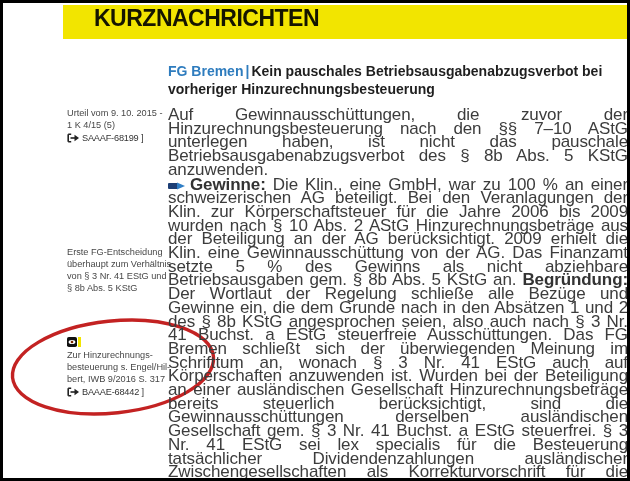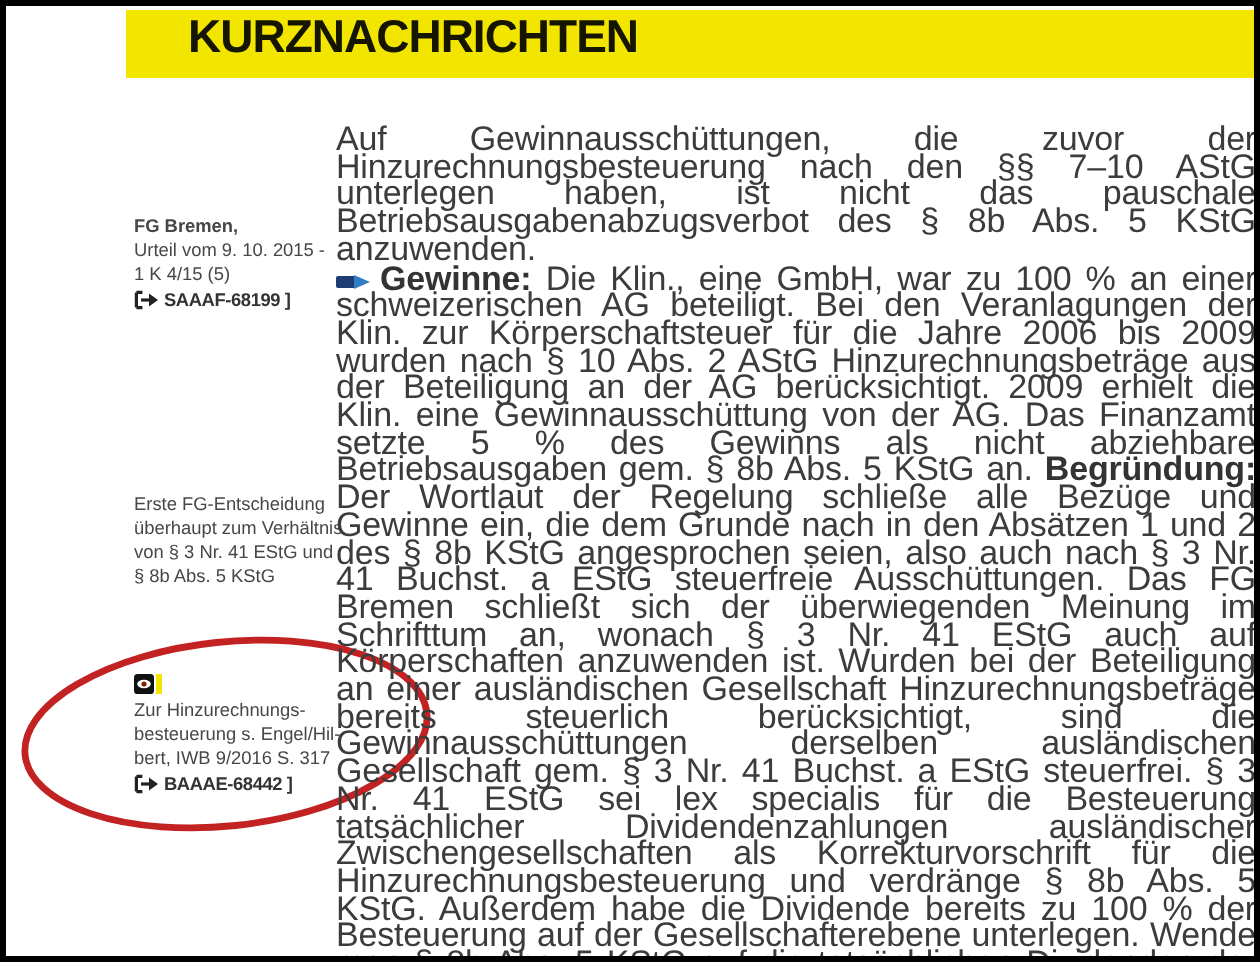--- a/index.html
+++ b/index.html
@@ -24,21 +24,21 @@
   
   .sidebar{position:absolute; left:62px; top:36px; width:104px;}
   .sb-block{position:absolute; left:2px; width:102px; color:var(--sbtext);
     font-size:9.2px; line-height:12px;}
   .sb1{top:68px;}
   .sb2{top:207px;}
   .sb3{top:298px;}
   .sb-bold{font-weight:700;}
   .sb-pre{white-space:pre;}
   .doclink{margin-top:1px; display:flex; align-items:center; gap:2px; cursor:pointer;}
-  .doclink .doc-id{font-weight:700; color:#333; letter-spacing:-0.2px;}
+  .doclink .doc-id{font-weight:400; color:#333; letter-spacing:-0.2px;}
   .eye-wrap{display:inline-flex; align-items:center; gap:1px; margin-right:3px; vertical-align:-1px;}
   .ybar{display:inline-block; width:3px; height:10px; background:var(--yellow);}
   
   .red-ellipse{position:absolute; left:2px; top:310px; pointer-events:none;}
   
   .article{position:absolute; left:165px; top:60px; width:460px; color:var(--text);}
   .title{margin:0 0 10px 0; font-size:14px; line-height:17.5px; font-weight:700; color:var(--dark);}
   .title .blue{color:var(--blue);}
   .title .sep{padding:0 2px;}
   .bodytext{margin:0; font-size:17px; line-height:13.7px; text-align:justify; letter-spacing:-0.1px;}
@@ -54,21 +54,20 @@
 
 <div class="page">
 
   <div class="header-bar">
     <span class="section-title">KURZNACHRICHTEN</span>
   </div>
 
   <aside class="sidebar">
 
     <div class="sb-block sb1">
-      <div class="sb-bold">FG Bremen,</div>
       <div class="sb-pre">Urteil vom 9. 10. 2015 -
 1 K 4/15 (5)</div>
       <div class="doclink">
         <svg class="doclink-icon" width="13" height="10" viewBox="0 0 13 10">
           <path d="M1.2 1.2 h3 M1.2 1.2 v7.6 M1.2 8.8 h3" stroke="#222" stroke-width="1.6" fill="none"></path>
           <path d="M3.5 5 h4.5" stroke="#222" stroke-width="1.6" fill="none"></path>
           <path d="M7.5 1.8 L12 5 L7.5 8.2 z" fill="#222"></path>
         </svg>
         <span class="doc-id">SAAAF-68199 ]</span>
       </div>
@@ -102,20 +101,23 @@
       </div>
     </div>
 
   </aside>
 
   <svg class="red-ellipse" width="216" height="112" viewBox="0 0 216 112">
     <ellipse cx="108" cy="54" rx="101" ry="46" fill="none" stroke="var(--red)" stroke-width="3.4" transform="rotate(-6 108 54)" stroke-linecap="round"></ellipse>
   </svg>
 
   <main class="article">
+    <h1 class="title">
+      <span class="blue">FG Bremen</span><span class="blue sep">|</span><span class="dark">Kein pauschales Betriebsausgabenabzugsverbot bei vorheriger Hinzurechnungsbesteuerung</span>
+    </h1>
 
     <p class="bodytext lead">Auf Gewinnausschüttungen, die zuvor der Hinzurechnungsbesteuerung nach den §§ 7–10 AStG unterlegen haben, ist nicht das pauschale Betriebsausgabenabzugsverbot des § 8b Abs. 5 KStG anzuwenden.</p>
 
     <p class="bodytext">
       <svg class="hinweis-icon" width="18" height="8" viewBox="0 0 18 8">
         <rect x="0" y="1" width="10" height="6" rx="1" fill="#1d3e75"></rect>
         <path d="M9 0.5 L17 4 L9 7.5 z" fill="#2f7ec6"></path>
       </svg><b>Gewinne:</b>
       <span>Die Klin., eine GmbH, war zu 100 % an einer schweizerischen AG beteiligt. Bei den Veranlagungen der Klin. zur Körperschaftsteuer für die Jahre 2006 bis 2009 wurden nach § 10 Abs. 2 AStG Hinzurechnungsbeträge aus der Beteiligung an der AG berücksichtigt. 2009 erhielt die Klin. eine Gewinnausschüttung von der AG. Das Finanzamt setzte 5 % des Gewinns als nicht abziehbare Betriebsausgaben gem. § 8b Abs. 5 KStG an.</span>
       <b>Begründung:</b>

